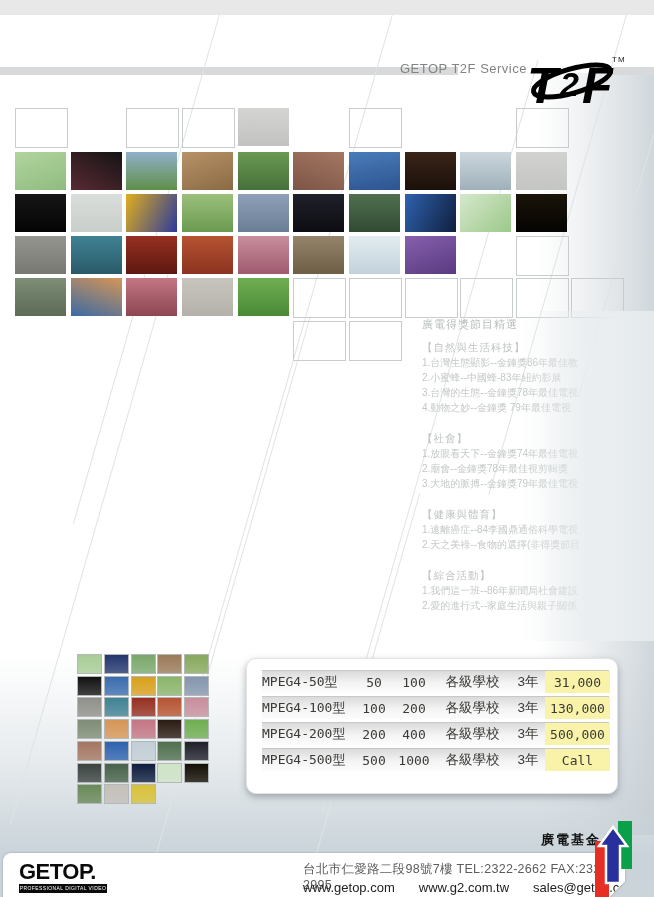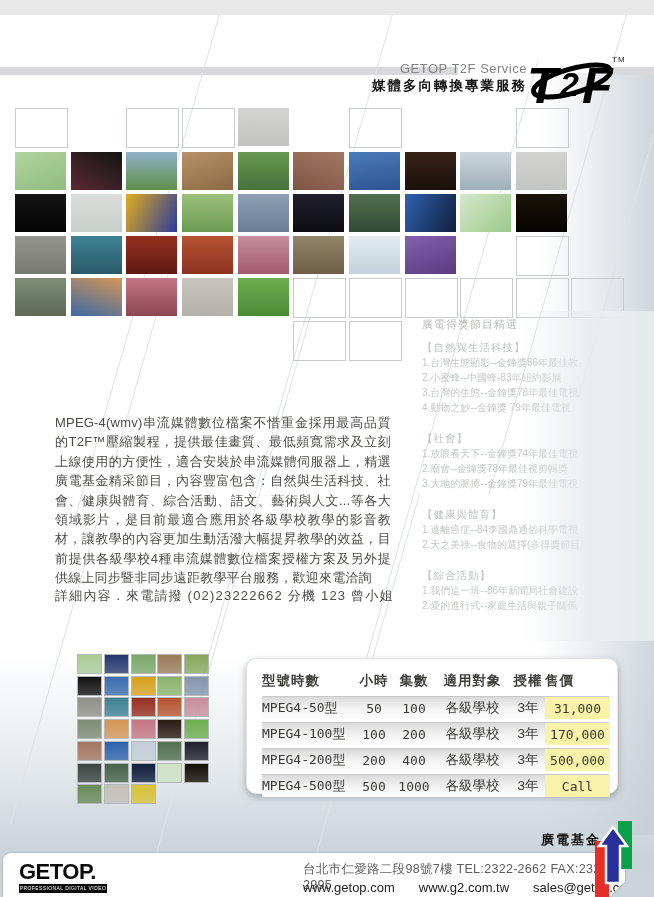--- a/index.html
+++ b/index.html
@@ -85,21 +85,20 @@
       <div class="dline" style="left: 300px; top: -40px; height: 720px;"></div>
       <div class="dline" style="left: 430px; top: 30px; height: 780px;"></div>
       <div class="dline" style="left: 560px; top: -30px; height: 520px;"></div>
       <div class="dline" style="left: 636px; top: -30px; height: 420px;"></div>
       <div class="dline" style="left: 230px; top: 290px; height: 580px;"></div>
       <div class="dline" style="left: 90px; top: 240px; height: 580px;"></div>
       <div class="dline" style="left: 360px; top: 470px; height: 430px;"></div>
     </div>
 
   <div class="svc-line">GETOP T2F Service</div>
-  <div class="svc-sub">媒體多向轉換專業服務</div>
   <div class="t2f">
     <svg width="90" height="64" viewBox="0 0 90 64">
       <text x="0" y="52" font-family="Liberation Sans, sans-serif" font-size="50" font-style="italic" font-weight="bold" fill="#000">T</text>
       <text x="55" y="52" font-family="Liberation Sans, sans-serif" font-size="50" font-style="italic" font-weight="bold" fill="#000">F</text>
       <ellipse cx="45" cy="30" rx="40" ry="12" fill="none" stroke="#000" stroke-width="5" transform="rotate(-16 45 30)"></ellipse>
       <text x="33" y="45" font-family="Liberation Sans, sans-serif" font-size="34" font-style="italic" font-weight="bold" fill="#000">2</text>
     </svg>
   </div>
   <div class="tm">TM</div>
 
@@ -177,22 +176,20 @@
         </div>
         <div class="aw-sec">
           <div class="aw-cat">【綜合活動】</div>
           <div class="aw-item">1.我們這一班--86年新聞局社會建設</div>
           <div class="aw-item">2.愛的進行式--家庭生活與親子關係</div>
         </div>
       </div>
   </div>
   <div class="award-fade"></div>
 
-  <div class="body-text">MPEG-4(wmv)串流媒體數位檔案不惜重金採用最高品質的T2F™壓縮製程，提供最佳畫質、最低頻寬需求及立刻上線使用的方便性，適合安裝於串流媒體伺服器上，精選廣電基金精采節目，內容豐富包含：自然與生活科技、社會、健康與體育、綜合活動、語文、藝術與人文...等各大領域影片，是目前最適合應用於各級學校教學的影音教材，讓教學的內容更加生動活潑大幅提昇教學的效益，目前提供各級學校4種串流媒體數位檔案授權方案及另外提供線上同步暨非同步遠距教學平台服務，歡迎來電洽詢</div>
-  <div class="contact">詳細內容．來電請撥 (02)23222662 分機 123 曾小姐</div>
 
   <div id="minigrid">
       <div class="mini" style="left: 77px; top: 639px; background: linear-gradient(rgb(168, 204, 150), rgba(168, 204, 150, 0.8));"></div>
       <div class="mini" style="left: 103.8px; top: 639px; background: linear-gradient(rgb(35, 54, 110), rgba(35, 54, 110, 0.8));"></div>
       <div class="mini" style="left: 130.6px; top: 639px; background: linear-gradient(rgb(121, 167, 106), rgba(121, 167, 106, 0.8));"></div>
       <div class="mini" style="left: 157.4px; top: 639px; background: linear-gradient(rgb(154, 122, 88), rgba(154, 122, 88, 0.8));"></div>
       <div class="mini" style="left: 184.2px; top: 639px; background: linear-gradient(rgb(135, 168, 92), rgba(135, 168, 92, 0.8));"></div>
       <div class="mini" style="left: 77px; top: 660.7px; background: linear-gradient(rgb(18, 18, 18), rgba(18, 18, 18, 0.8));"></div>
       <div class="mini" style="left: 103.8px; top: 660.7px; background: linear-gradient(rgb(58, 108, 174), rgba(58, 108, 174, 0.8));"></div>
       <div class="mini" style="left: 130.6px; top: 660.7px; background: linear-gradient(rgb(216, 160, 28), rgba(216, 160, 28, 0.8));"></div>
@@ -217,44 +214,36 @@
       <div class="mini" style="left: 103.8px; top: 747.5px; background: linear-gradient(rgb(71, 99, 74), rgba(71, 99, 74, 0.8));"></div>
       <div class="mini" style="left: 130.6px; top: 747.5px; background: linear-gradient(rgb(16, 31, 62), rgba(16, 31, 62, 0.8));"></div>
       <div class="mini" style="left: 157.4px; top: 747.5px; background: linear-gradient(rgb(207, 228, 198), rgba(207, 228, 198, 0.8));"></div>
       <div class="mini" style="left: 184.2px; top: 747.5px; background: linear-gradient(rgb(20, 15, 6), rgba(20, 15, 6, 0.8));"></div>
       <div class="mini" style="left: 77px; top: 769.2px; background: linear-gradient(rgb(106, 138, 90), rgba(106, 138, 90, 0.8));"></div>
       <div class="mini" style="left: 103.8px; top: 769.2px; background: linear-gradient(rgb(196, 192, 186), rgba(196, 192, 186, 0.8));"></div>
       <div class="mini" style="left: 130.6px; top: 769.2px; background: linear-gradient(rgb(216, 194, 56), rgba(216, 194, 56, 0.8));"></div>
     </div>
 
   <div class="card">
-    <div class="trow thead" id="thead">
-        <div class="th ">型號時數</div>
-        <div class="th c-center">小時</div>
-        <div class="th c-center">集數</div>
-        <div class="th c-center">適用對象</div>
-        <div class="th c-center">授權</div>
-        <div class="th ">售價</div>
-      </div>
     <div id="tbody">
         <div class="trow drow">
           <div class="td mono">MPEG4-50型</div>
           <div class="td mono c-center">50</div>
           <div class="td mono c-center">100</div>
           <div class="td c-center">各級學校</div>
           <div class="td c-center">3年</div>
           <div class="price" style="background: rgb(249, 242, 169);">31,000</div>
         </div>
         <div class="trow drow">
           <div class="td mono">MPEG4-100型</div>
           <div class="td mono c-center">100</div>
           <div class="td mono c-center">200</div>
           <div class="td c-center">各級學校</div>
           <div class="td c-center">3年</div>
-          <div class="price" style="background: rgb(249, 242, 169);">170,000</div>
+          <div class="price" style="background: rgb(249, 242, 169);">130,000</div>
         </div>
         <div class="trow drow">
           <div class="td mono">MPEG4-200型</div>
           <div class="td mono c-center">200</div>
           <div class="td mono c-center">400</div>
           <div class="td c-center">各級學校</div>
           <div class="td c-center">3年</div>
           <div class="price" style="background: rgb(249, 242, 169);">500,000</div>
         </div>
         <div class="trow drow">

